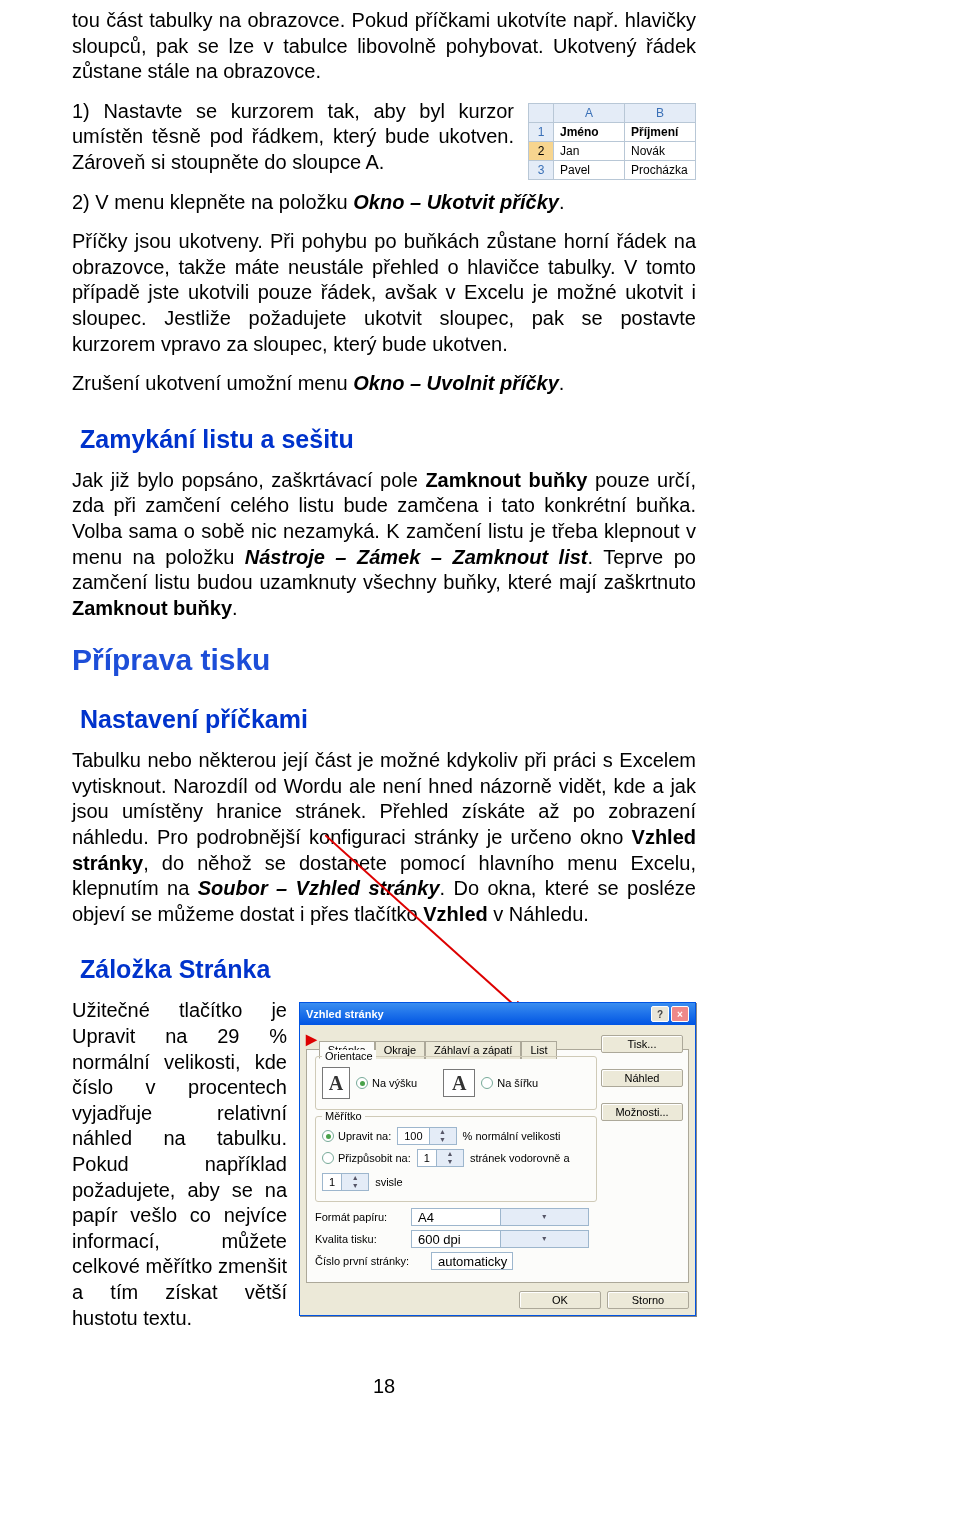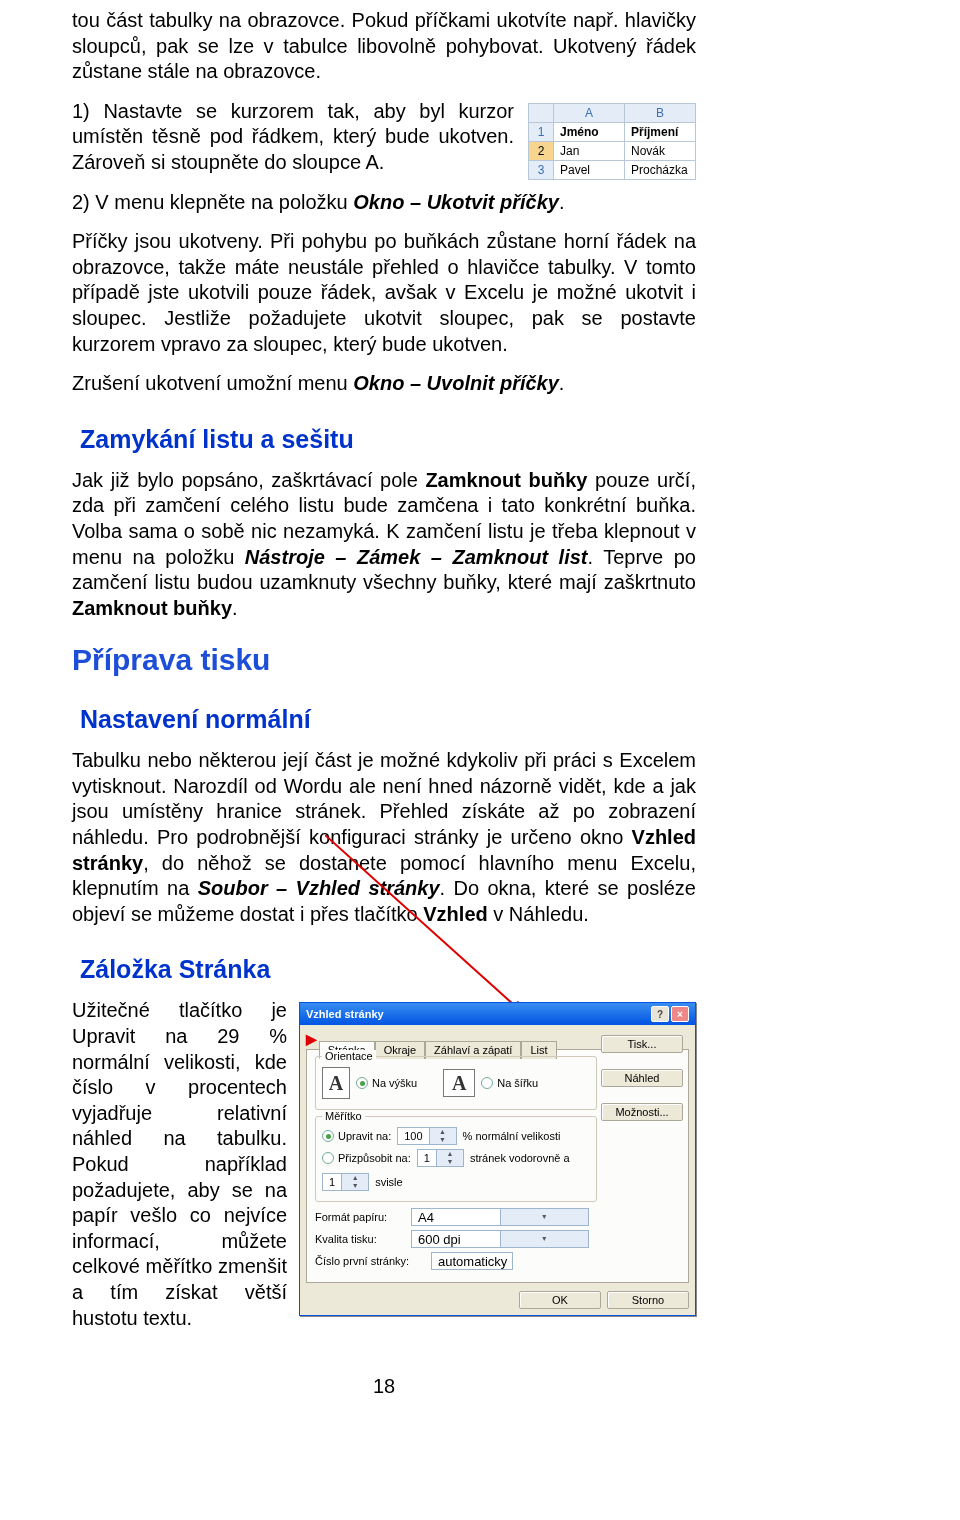--- a/index.html
+++ b/index.html
@@ -110,21 +110,21 @@
   </p>
 
   <h2 class="sect">Zamykání listu a sešitu</h2>
 
   <p>
     <span>Jak již bylo popsáno, zaškrtávací pole </span><b>Zamknout buňky</b><span> pouze určí, zda při zamčení celého listu bude zamčena i tato konkrétní buňka. Volba sama o sobě nic nezamyká. K zamčení listu je třeba klepnout v menu na položku </span><b><i>Nástroje – Zámek – Zamknout list</i></b><span>. Teprve po zamčení listu budou uzamknuty všechny buňky, které mají zaškrtnuto </span><b>Zamknout buňky</b><span>.</span>
   </p>
 
   <h1 class="bigsect">Příprava tisku</h1>
 
-  <h2 class="sect">Nastavení normální</h2>
+  <h2 class="sect">Nastavení příčkami</h2>
 
   <div style="position:relative;">
   <p>
     <span>Tabulku nebo některou její část je možné kdykoliv při práci s Excelem vytisknout. Narozdíl od Wordu ale není hned názorně vidět, kde a jak jsou umístěny hranice stránek. Přehled získáte až po zobrazení náhledu. Pro podrobnější konfiguraci stránky je určeno okno </span><b>Vzhled stránky</b><span>, do něhož se dostanete pomocí hlavního menu Excelu, klepnutím na </span><b><i>Soubor – Vzhled stránky</i></b><span>. Do okna, které se posléze objeví se můžeme dostat i přes tlačítko </span><b>Vzhled</b><span> v Náhledu.</span>
   </p>
   <svg class="rarrow" width="210" height="190" style="left:253px; top:87px;">
     <defs>
           <marker id="ah" markerWidth="8" markerHeight="8" refX="6" refY="3" orient="auto">
             <path d="M0,0 L7,3 L0,6 Z" fill="#d00"></path>
           </marker>

